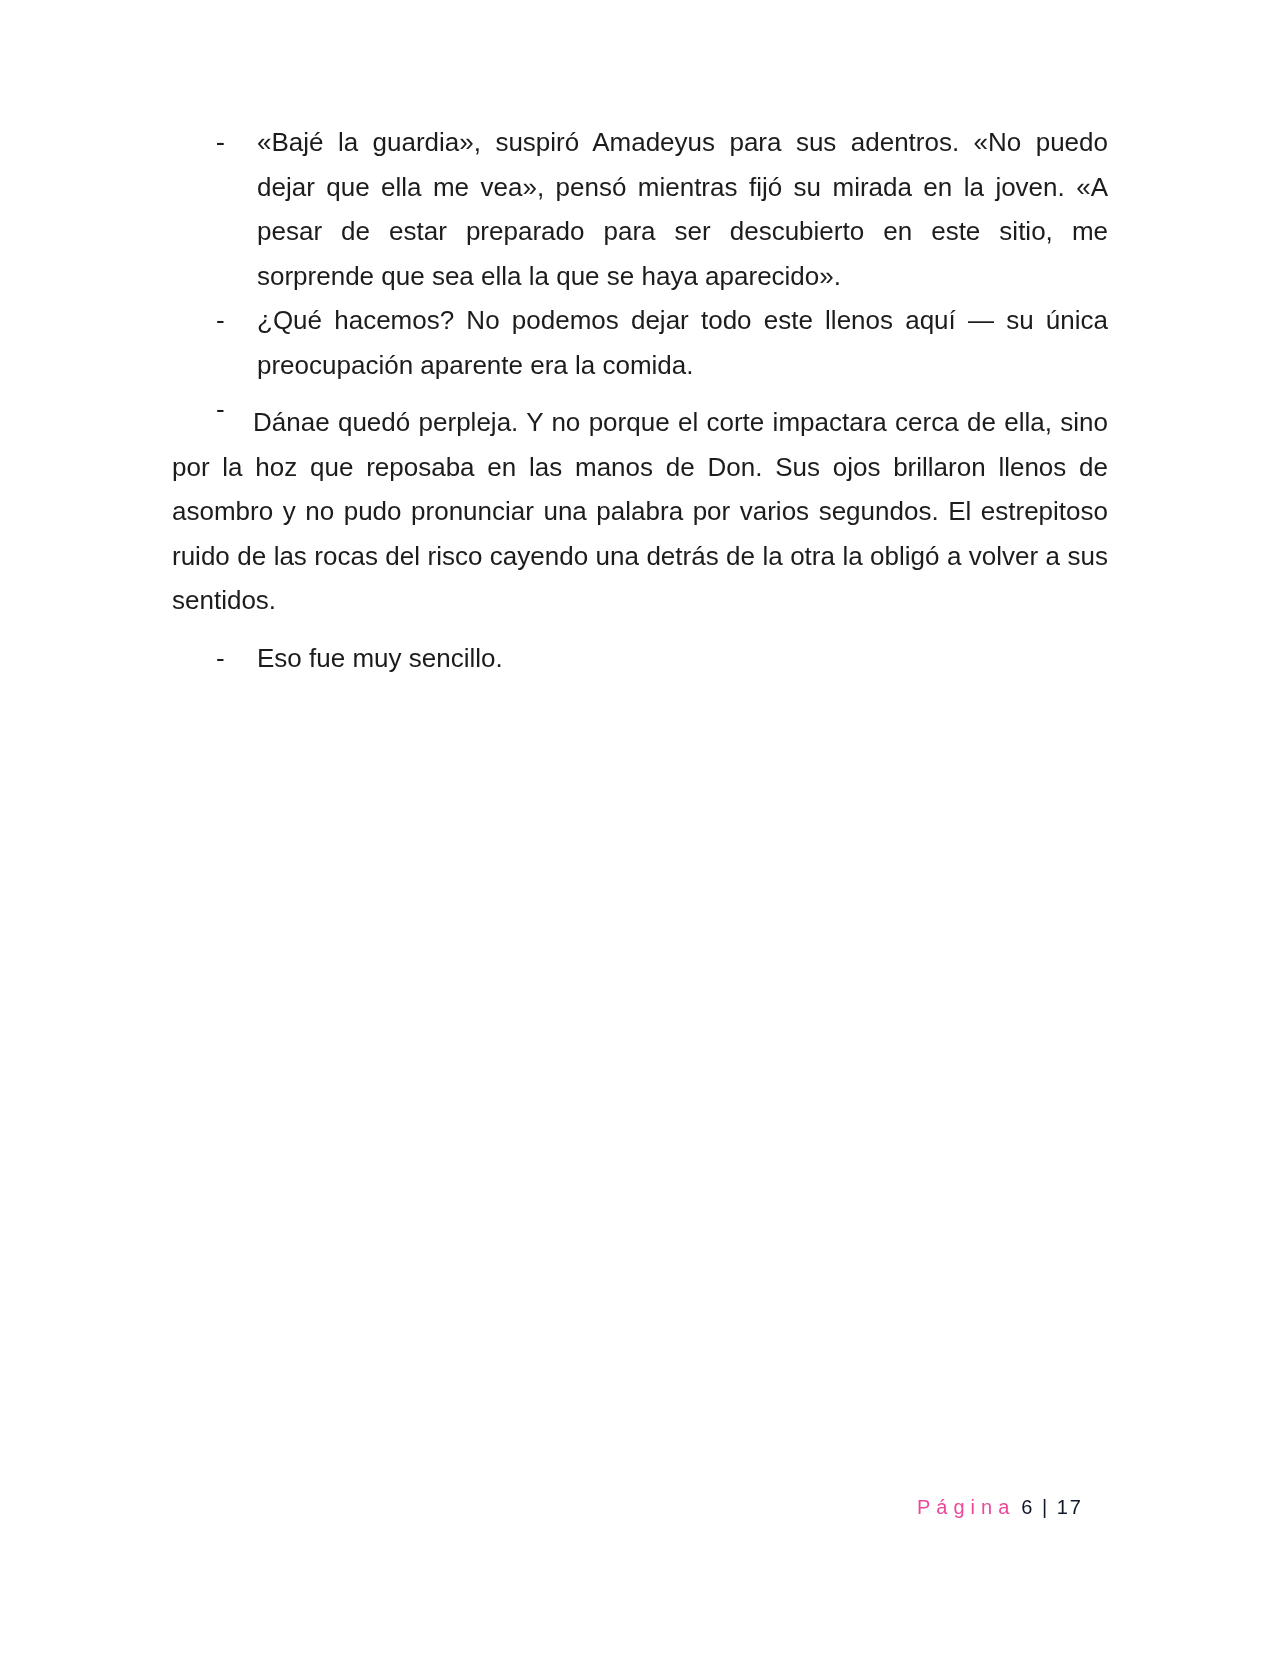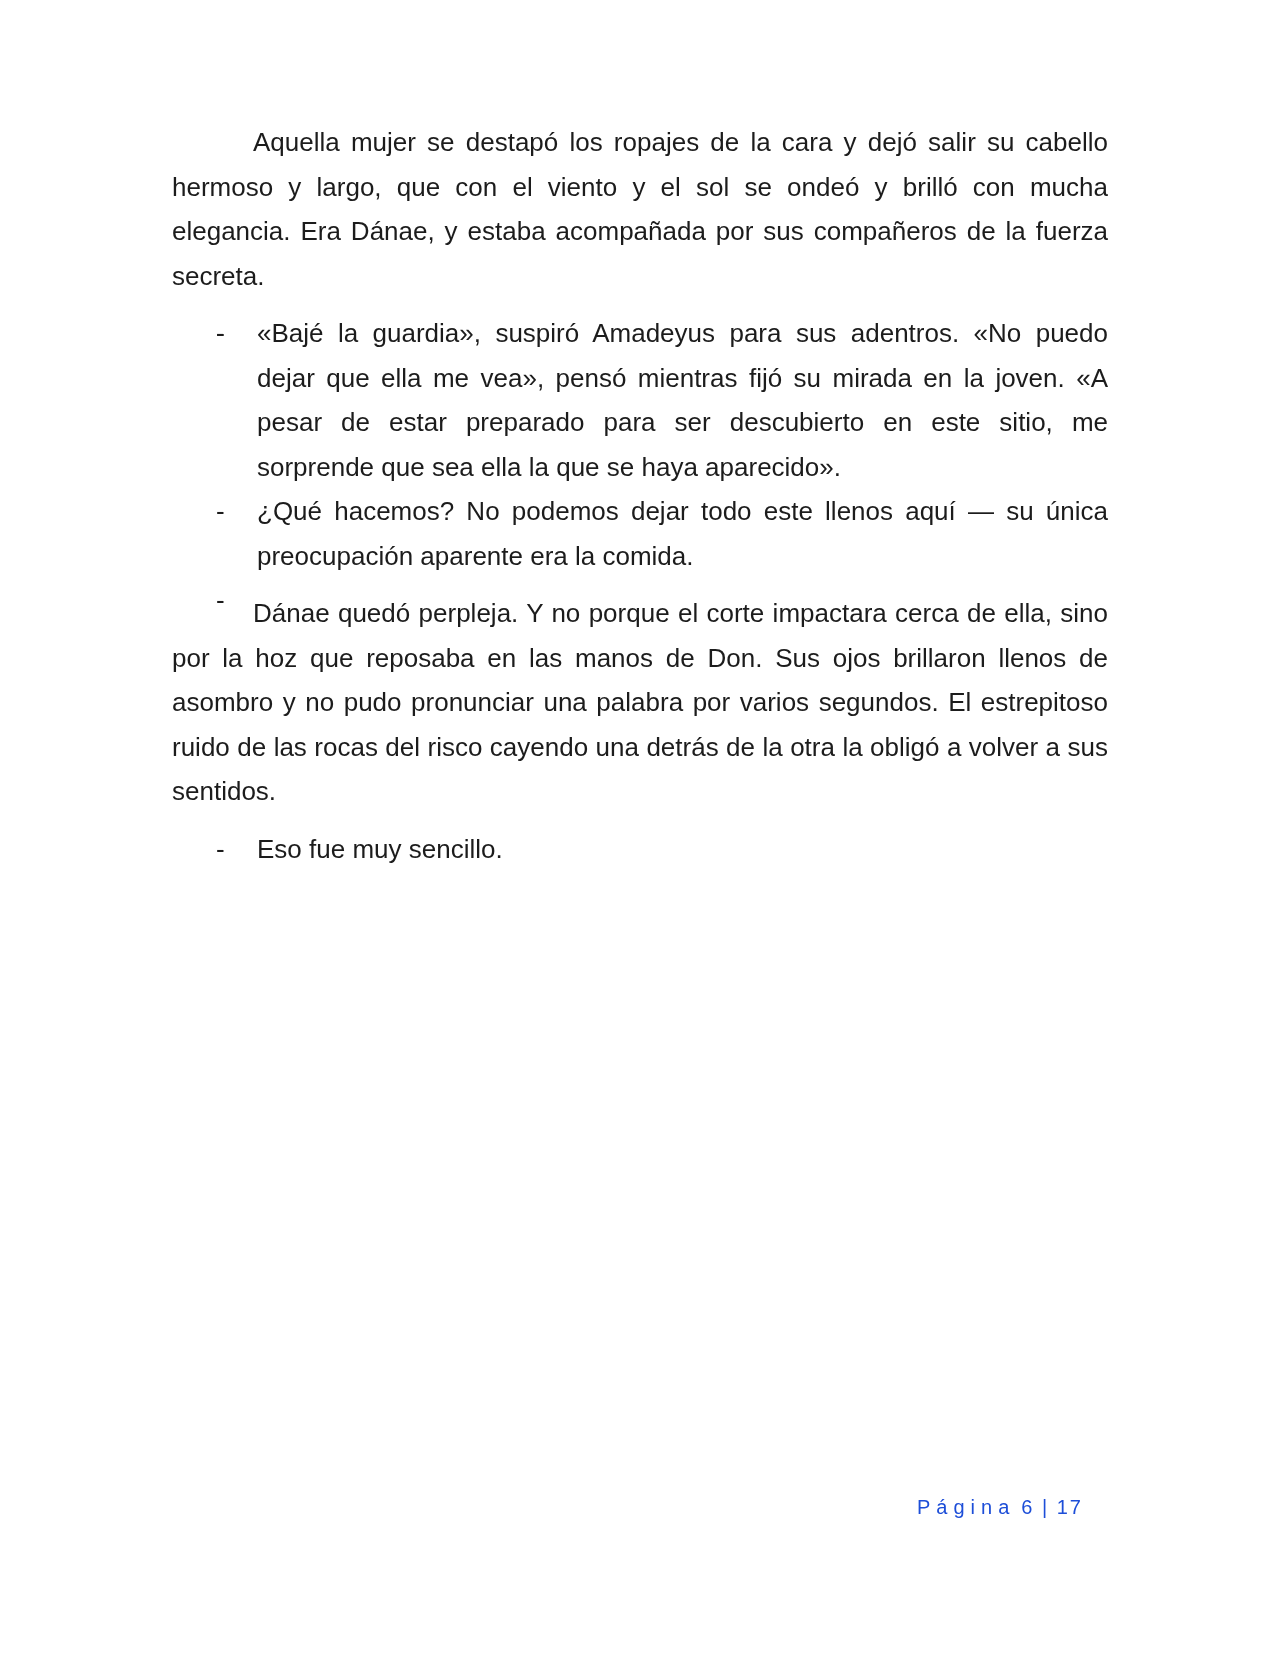--- a/index.html
+++ b/index.html
@@ -45,38 +45,37 @@
     text-indent: 0;
   }
   .footer {
     position: absolute;
     top: 1496px;
     right: 197px;
     font-size: 20px;
     white-space: nowrap;
   }
   .footer .page-label {
-    color: #1d4ed8;
+    color: #ec4899;
     letter-spacing: 6px;
     margin-right: 6px;
     margin-top: 26px;
   }
   .footer .page-number {
-    color: #1d4ed8;
+    color: #0f172a;
     letter-spacing: 2px;
   }
 </style>
 </head>
 <body>
 
 <div class="page">
 
   <div class="content">
 
-    <p class="para">Aquella mujer se destapó los ropajes de la cara y dejó salir su cabello hermoso y largo, que con el viento y el sol se ondeó y brilló con mucha elegancia. Era Dánae, y estaba acompañada por sus compañeros de la fuerza secreta.</p>
 
     <div class="list">
       <p class="list-item">
         <span class="dash-marker">-</span>
       </p>
       <p class="list-item">
         <span class="dash-marker">-</span>
         <span>«Bajé la guardia», suspiró Amadeyus para sus adentros. «No puedo dejar que ella me vea», pensó mientras fijó su mirada en la joven. «A pesar de estar preparado para ser descubierto en este sitio, me sorprende que sea ella la que se haya aparecido».</span>
       </p>
       <p class="list-item">

